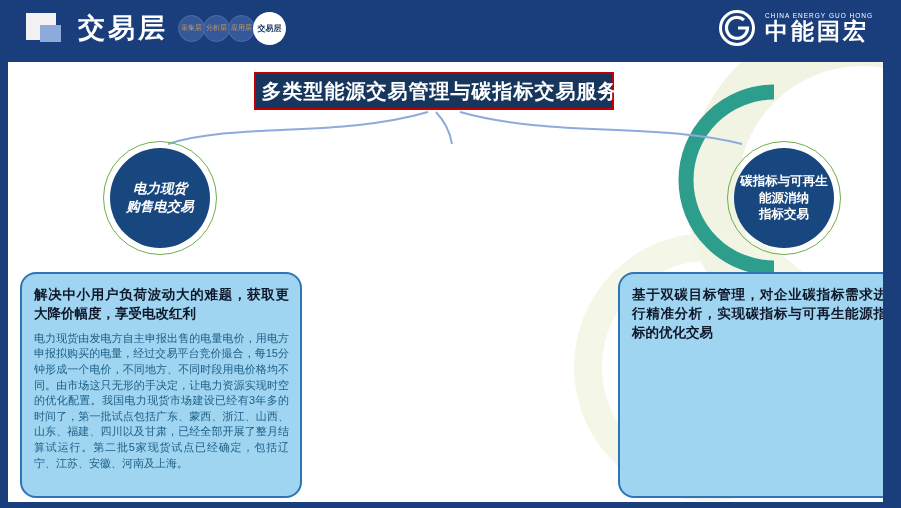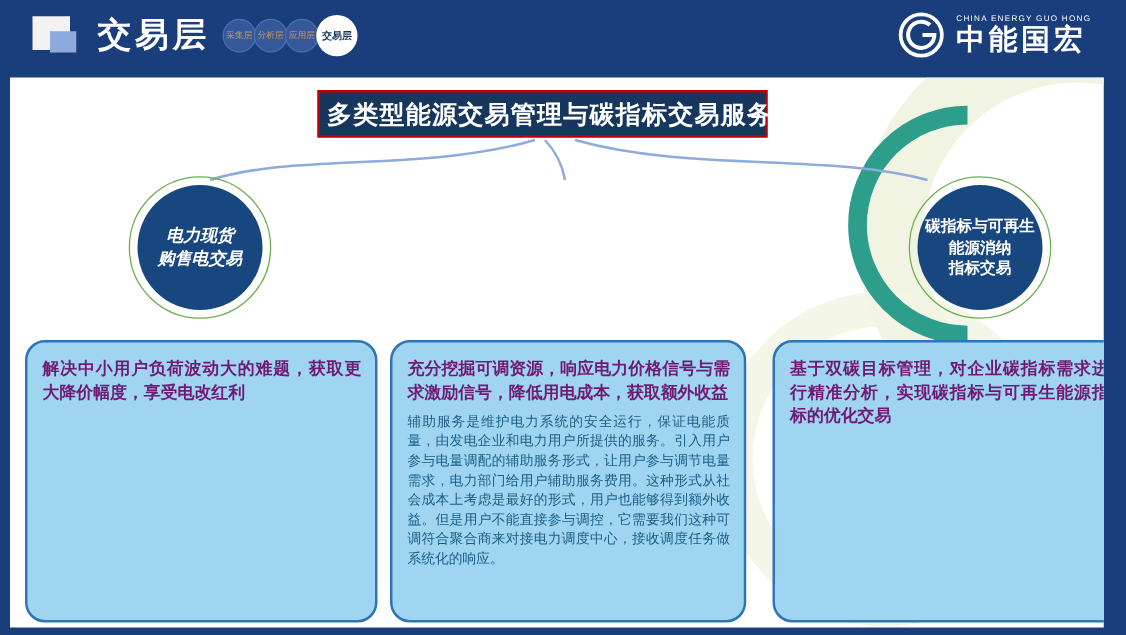--- a/index.html
+++ b/index.html
@@ -36,21 +36,21 @@
   .circle::after{ content:""; position:absolute; inset:-7px; border:1.5px solid #6FAE4E; border-radius:50%; }
   .c1{ left:102px; top:86px;font-style:italic; }
   .c2{ left:394px; top:86px; }
   .c3{ left:690px; top:86px; font-size:12.5px;margin-left:36px; }
 
   .card{ position:absolute; z-index:1; top:210px; height:226px; background:#9FD5F0; border:2px solid #2E75B6;
          border-radius:16px; padding:12px 11px 6px 12px; overflow:hidden; }
   .card1{ left:12px;  width:282px; }
   .card2{ left:304px; width:285px; }
   .card3{ left:610px; width:282px; }
-  .card h2{ color:#701a75; font-size:13.5px; line-height:1.4; font-weight:bold; margin-bottom:7px; text-align:justify; }
+  .card h2{ color:#0f172a; font-size:13.5px; line-height:1.4; font-weight:bold; margin-bottom:7px; text-align:justify; }
   .card p{ color:#1B5E86; font-size:11px; line-height:1.42; text-align:justify; }
 </style>
 </head>
 <body>
 
 <div class="slide">
 
   <div class="header">
     <div class="logo-mark">
       <span class="sq1"></span>
@@ -91,25 +91,22 @@
     <div class="banner">多类型能源交易管理与碳指标交易服务</div>
 
     <div class="circle c1">电力现货
 购售电交易</div>
     <div class="circle c3">碳指标与可再生
 能源消纳
 指标交易</div>
 
     <section class="card card1">
       <h2>解决中小用户负荷波动大的难题，获取更大降价幅度，享受电改红利</h2>
+      <p>电力现货由发电方自主申报出售的电量电价，用电方申报拟购买的电量，经过交易平台竞价撮合，每15分钟形成一个电价，不同地方、不同时段用电价格均不同。由市场这只无形的手决定，让电力资源实现时空的优化配置。我国电力现货市场建设已经有3年多的时间了，第一批试点包括广东、蒙西、浙江、山西、山东、福建、四川以及甘肃，已经全部开展了整月结算试运行。第二批5家现货试点已经确定，包括辽宁、江苏、安徽、河南及上海。</p>
     </section>
 
-    <section class="card card2">
-      <h2>充分挖掘可调资源，响应电力价格信号与需求激励信号，降低用电成本，获取额外收益</h2>
-      <p>辅助服务是维护电力系统的安全运行，保证电能质量，由发电企业和电力用户所提供的服务。引入用户参与电量调配的辅助服务形式，让用户参与调节电量需求，电力部门给用户辅助服务费用。这种形式从社会成本上考虑是最好的形式，用户也能够得到额外收益。但是用户不能直接参与调控，它需要我们这种可调符合聚合商来对接电力调度中心，接收调度任务做系统化的响应。</p>
-    </section>
 
     <section class="card card3">
       <h2>基于双碳目标管理，对企业碳指标需求进行精准分析，实现碳指标与可再生能源指标的优化交易</h2>
     </section>
 
   </div>
 </div>
 
 </body></html>

